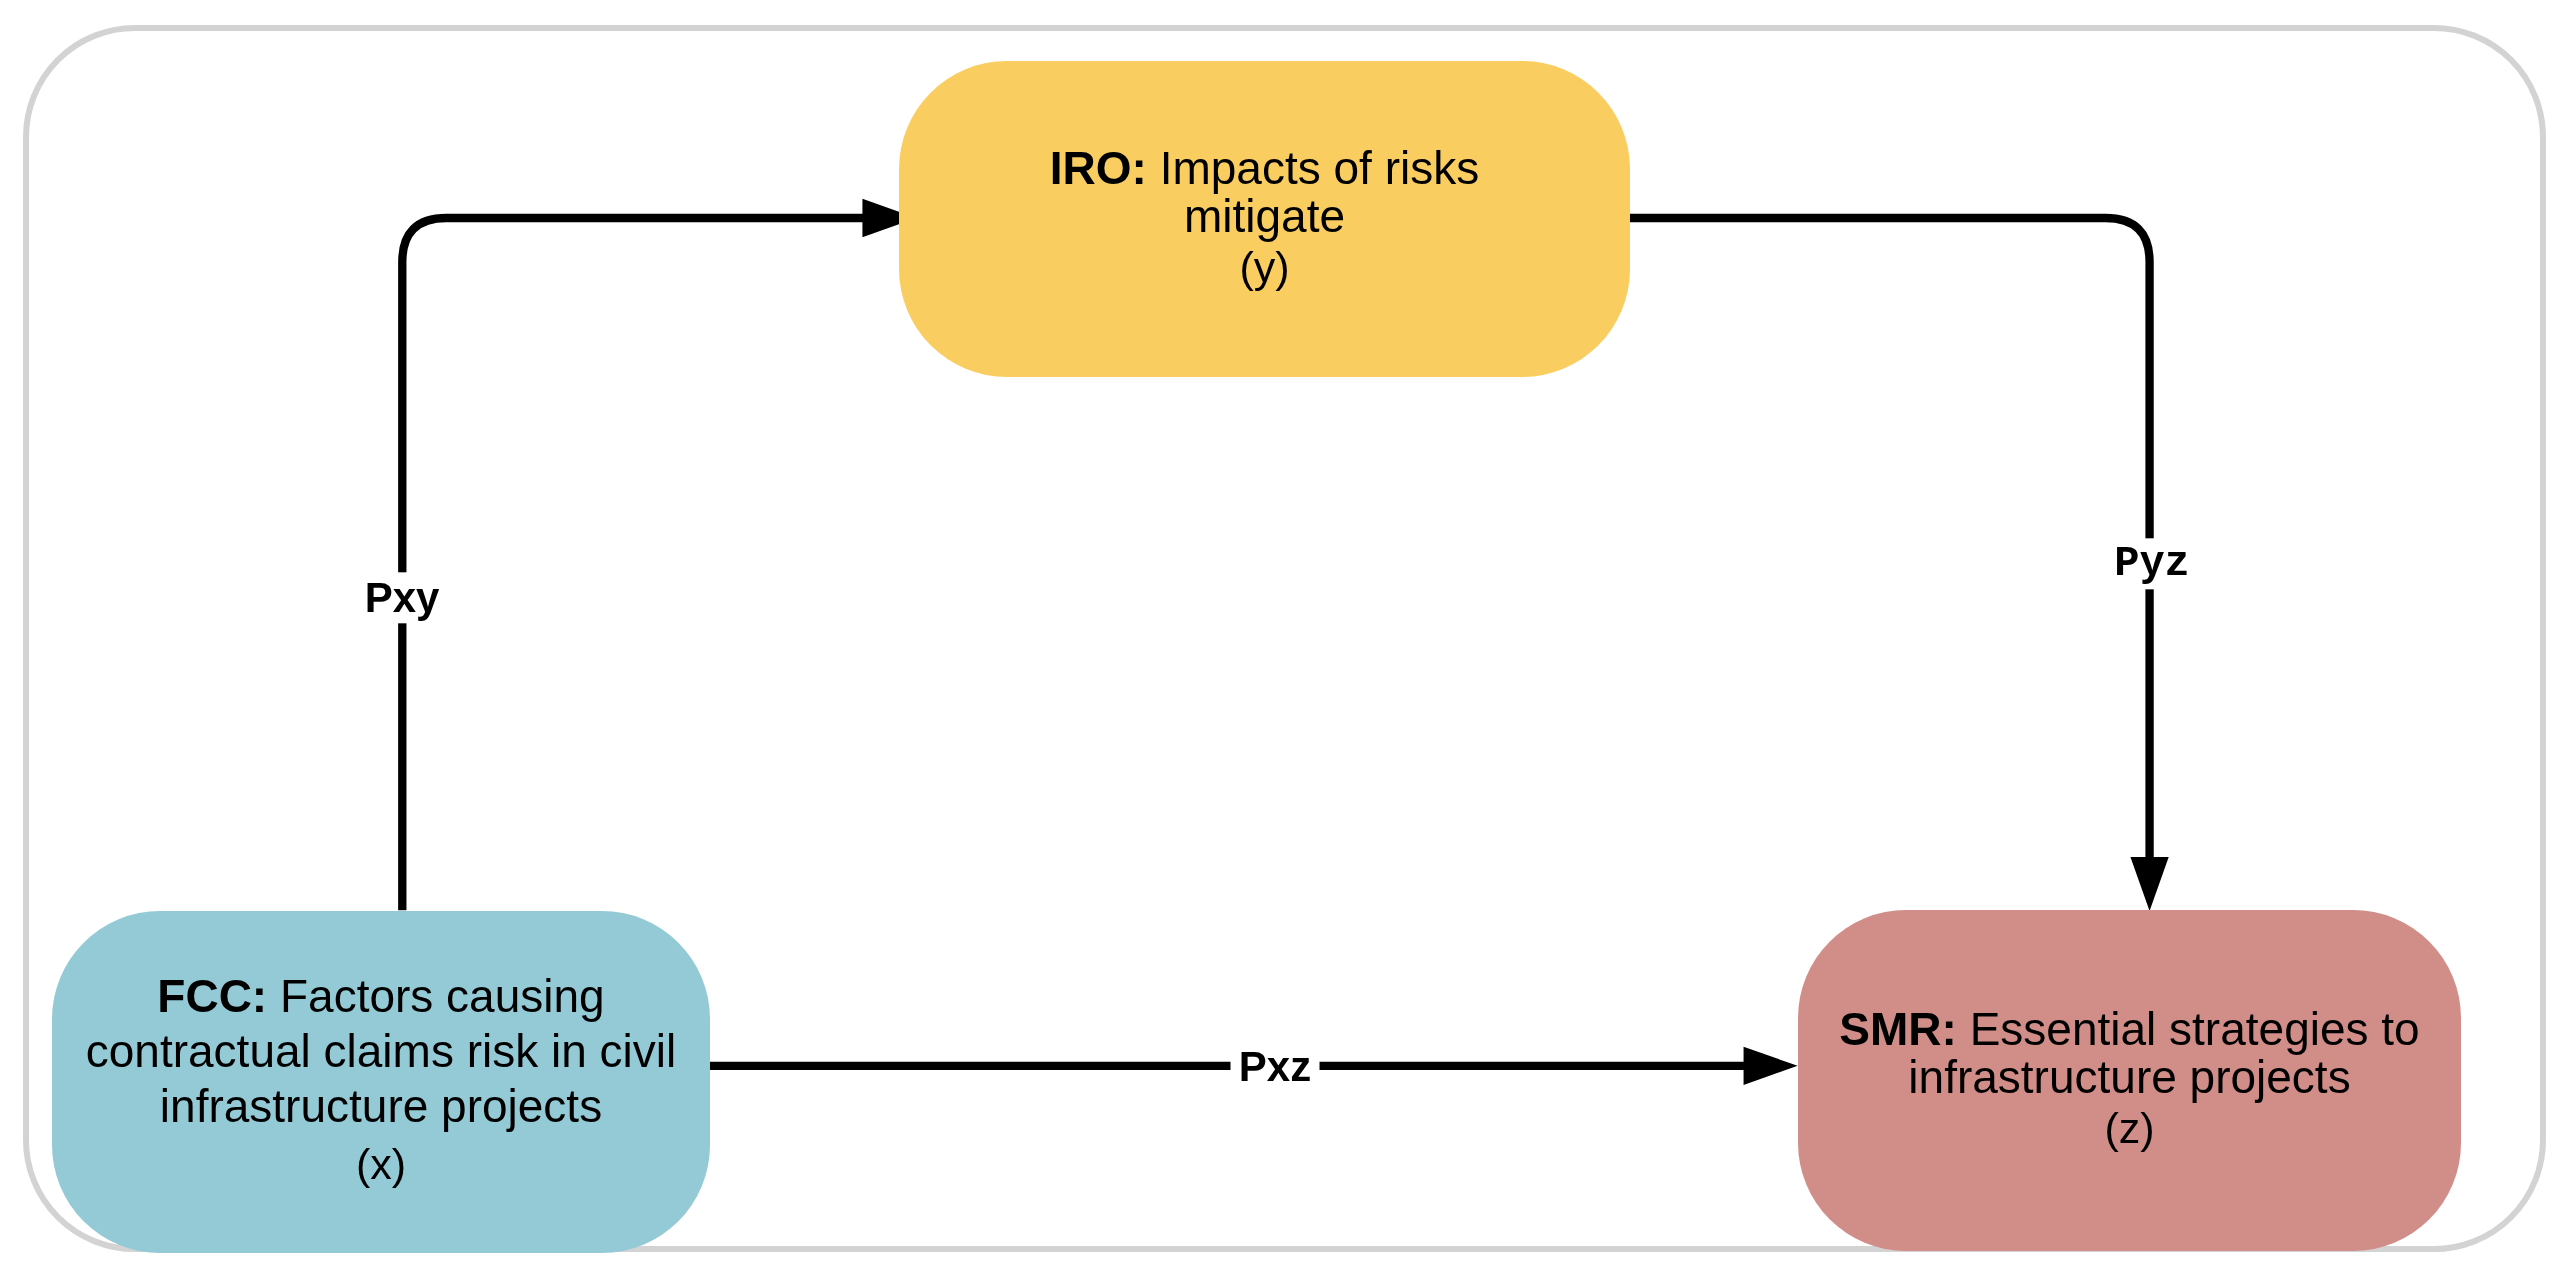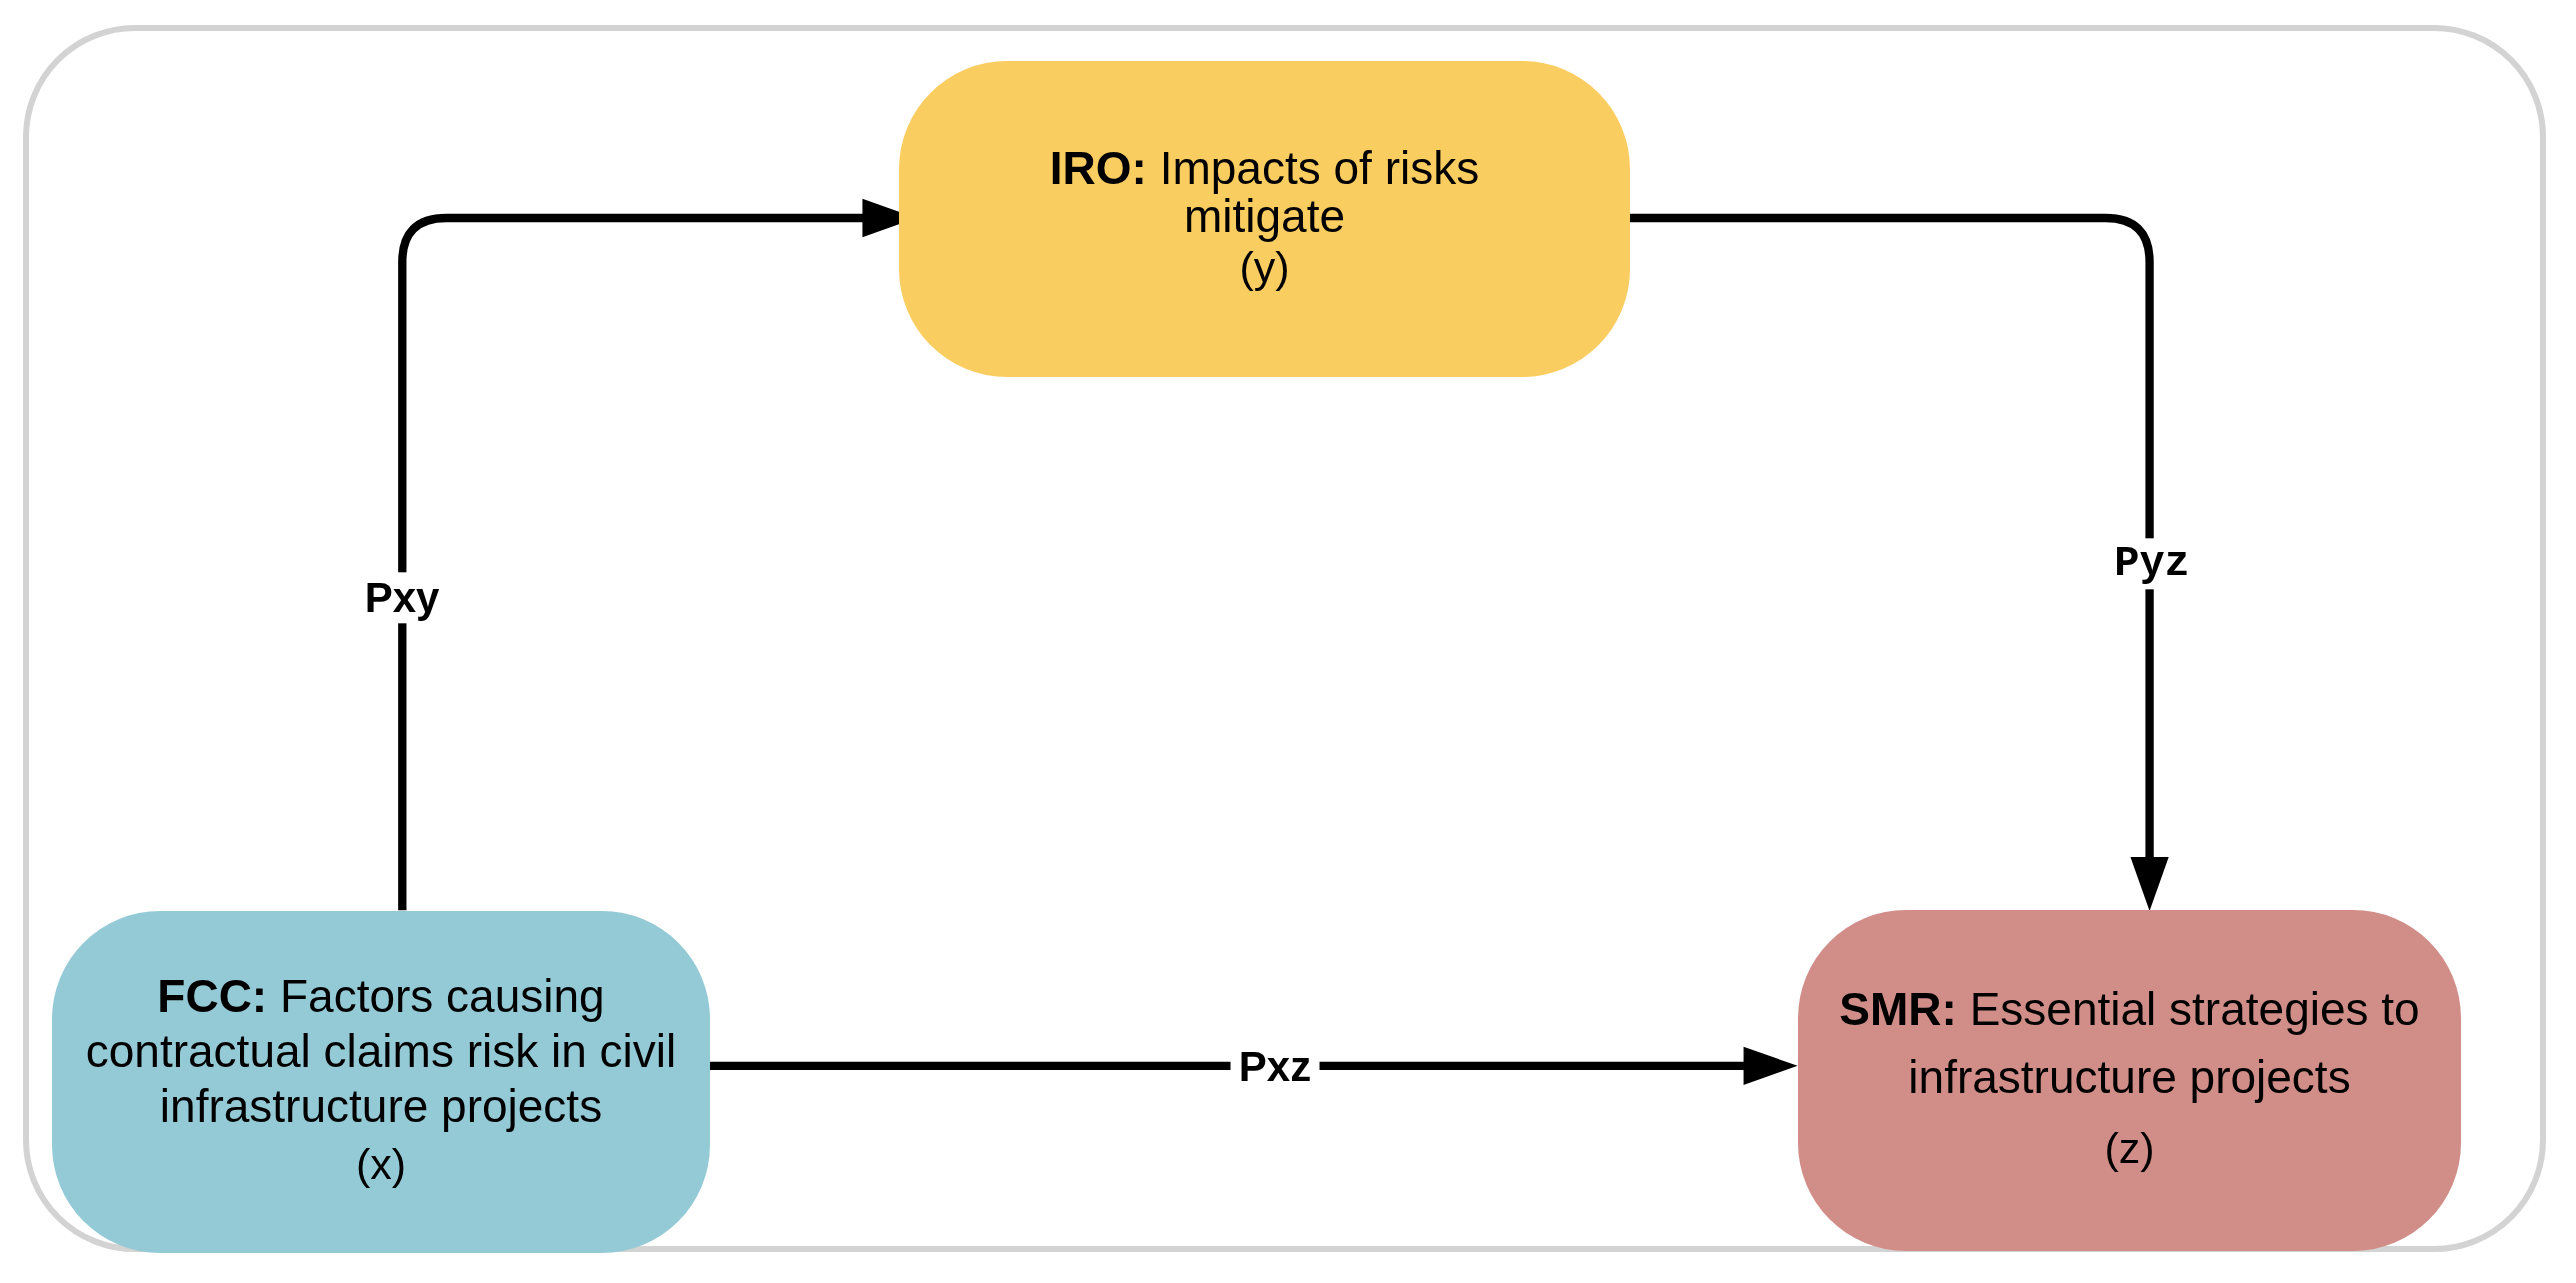--- a/index.html
+++ b/index.html
@@ -37,21 +37,21 @@
     border-radius: 108px;
     display: flex;
     flex-direction: column;
     justify-content: center;
     align-items: center;
     text-align: center;
     color: #000000;
   }
   .node-iro { left: 899px; top: 61px;   width: 731px; height: 316px; }
   .node-fcc { left: 52px;   top: 911px; width: 658px; height: 342px; gap: 7px; }
-  .node-smr { left: 1798px; top: 910px; width: 663px; height: 341px; gap: 20px; }
+  .node-smr { left: 1798px; top: 910px; width: 663px; height: 341px; }
   .tline {
     font-size: 46px;
     line-height: 48px;
     white-space: nowrap;
   }
   .tline .b { font-weight: bold; }
   .node-symbol {
     font-size: 43px;
     line-height: 55px;
     white-space: nowrap;

